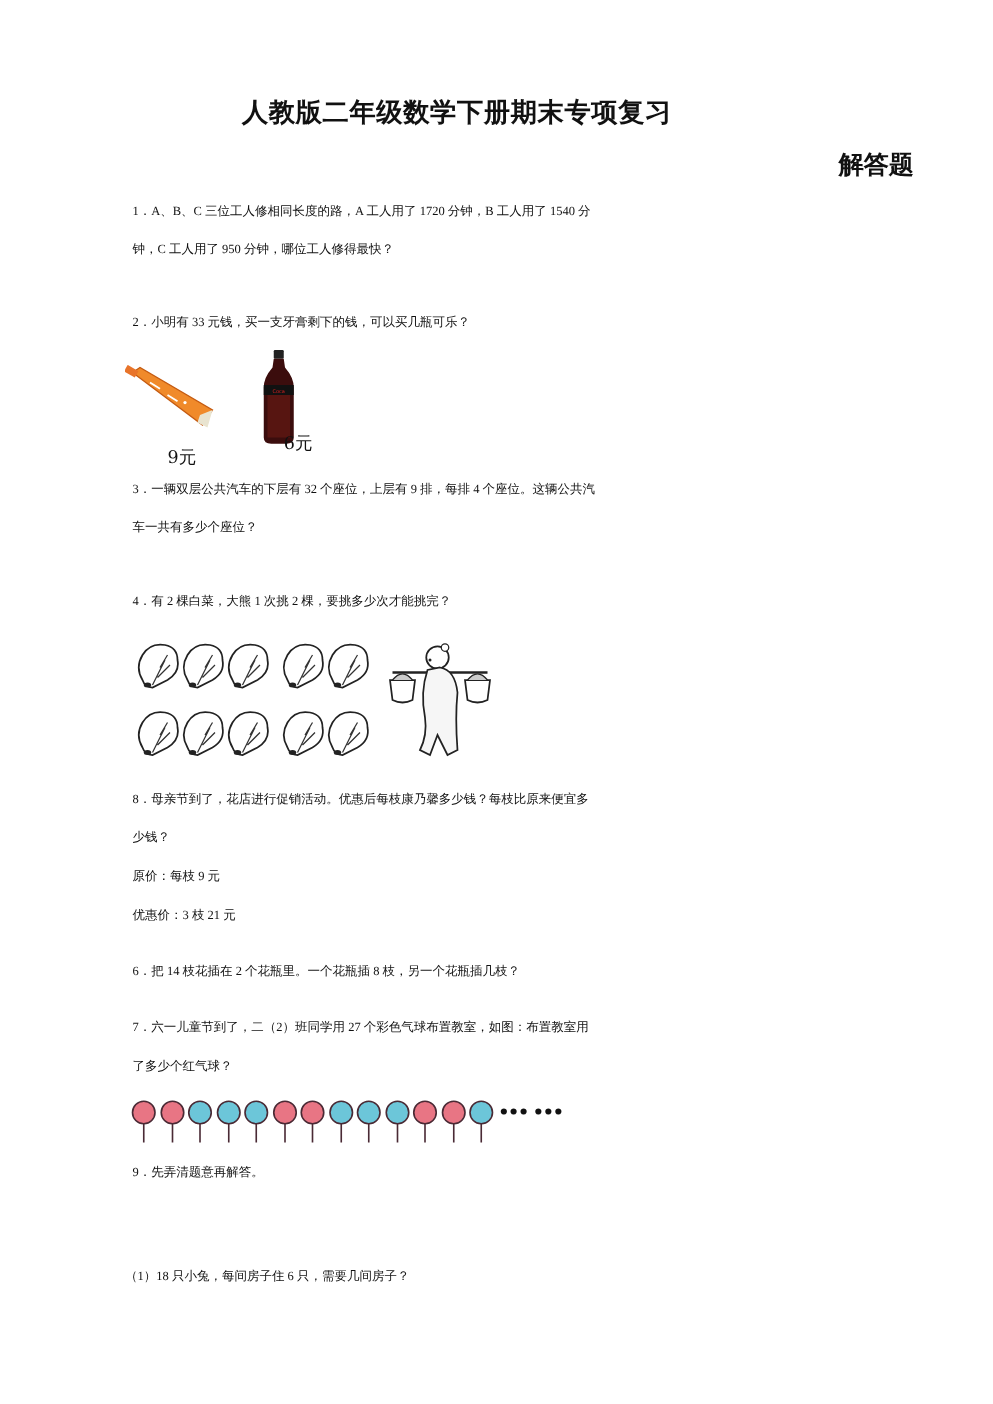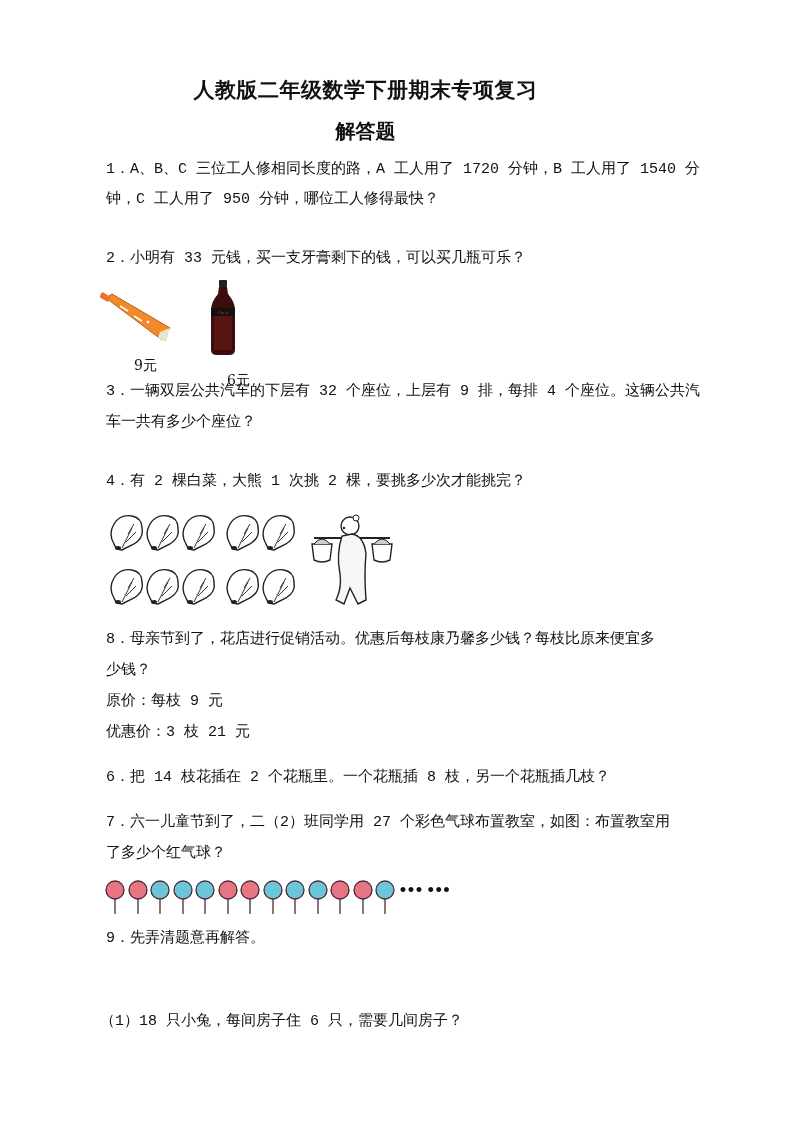--- a/index.html
+++ b/index.html
@@ -1,23 +1,23 @@
 <!DOCTYPE html>
 <html><head>
 <meta charset="utf-8">
 <style>
   html, body { margin: 0; padding: 0; background: #ffffff; }
   body { width: 794px; height: 1123px; position: relative; overflow: hidden;
          font-family: "DejaVu Serif", "Liberation Serif", serif; color: #111; }
   .title { position: absolute; left: 0; width: 731px; text-align: center;
            font-family: "DejaVu Sans", "Liberation Sans", sans-serif; font-weight: bold; }
   .t1 { top: 76px; font-size: 21px; letter-spacing: 0.5px; }
-  .t2 { top: 118px; font-size: 20px; }
-  .line { position: absolute; left: 106px; font-size: 15px; line-height: 20px; white-space: nowrap;
-          font-family: Liberation Mono, monospace; }
+  .t2 { top: 118px; font-size: 20px; text-align: right; }
+  .line { position: absolute; left: 106px; font-size: 10px; line-height: 20px; white-space: nowrap;
+          font-family: Liberation Serif, serif; }
   .label { position: absolute; font-size: 14px; font-family: "DejaVu Serif", "Liberation Serif", serif; margin-left: 13px; }
   .img { position: absolute; }
 </style>
 </head>
 <body>
 
 <div>
 
   <div class="title t1">人教版二年级数学下册期末专项复习</div>
   <div class="title t2">解答题</div>
@@ -39,21 +39,21 @@
         <circle cx="48" cy="30" r="1.3" fill="#fff"></circle>
     </svg>
     <div class="label" style="left:121px;top:357px">9元</div>
     <svg class="img" style="left:210px;top:280px" width="26" height="76" viewBox="0 0 26 76">
       <rect x="9" y="0" width="8" height="7" rx="1" fill="#222"></rect>
       <path d="M9,7 L17,7 L18,14 Q25,22 25,30 L25,70 Q25,75 19,75 L7,75 Q1,75 1,70 L1,30 Q1,22 8,14 Z" fill="#3b0d0d"></path>
       <path d="M4,34 L22,34 L22,70 L4,70 Z" fill="#6a1a14" opacity="0.6"></path>
       <rect x="1" y="28" width="24" height="8" fill="#111"></rect>
       <text x="13" y="34" font-size="4" fill="#d22" text-anchor="middle" font-family="DejaVu Sans, sans-serif">Coca</text>
     </svg>
-    <div class="label" style="left:214px;top:372px">6元</div>
+    <div class="label" style="left:214px;top:346px">6元</div>
   </div>
 
   <div>
     <div class="line" style="top:382px">3．一辆双层公共汽车的下层有 32 个座位，上层有 9 排，每排 4 个座位。这辆公共汽</div>
     <div class="line" style="top:413px">车一共有多少个座位？</div>
   </div>
 
   <div>
     <div class="line" style="top:472px">4．有 2 棵白菜，大熊 1 次挑 2 棵，要挑多少次才能挑完？</div>
     <svg class="img" style="left:108px;top:512px" width="200" height="100" viewBox="0 0 200 100">

